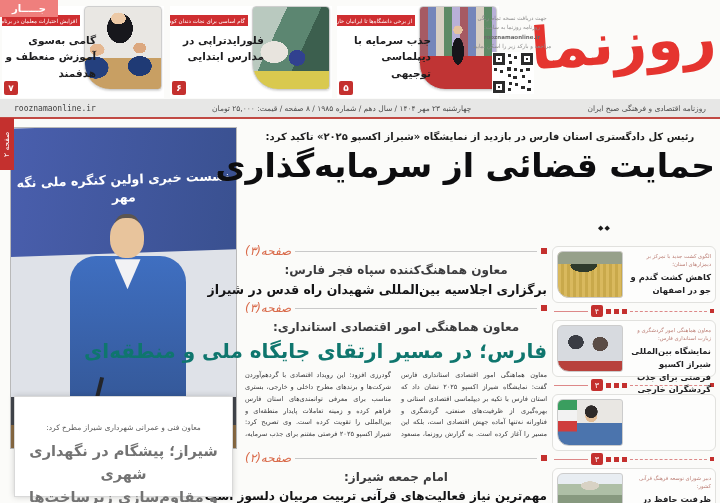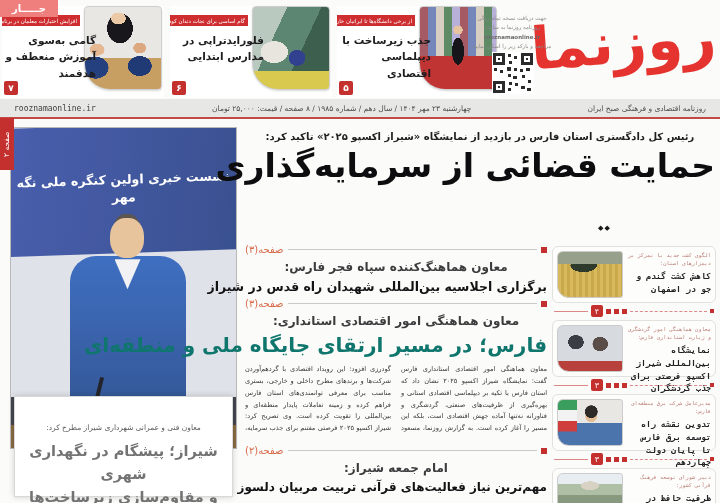--- a/index.html
+++ b/index.html
@@ -85,32 +85,32 @@
   .lead-kicker { position:absolute; top:131px; left:245px; width:470px; text-align:center;
     color:#1f1f1f; font-weight:bold; font-size:10px; }
   .lead-headline { position:absolute; top:146px; left:245px; width:470px; text-align:right;
     color:#0d0d0f; font-weight:bold; font-size:33px; letter-spacing:-1px; white-space:nowrap; }
   .headline-flourish { position:absolute; top:224px; left:598px; color:#1a1a1a; font-size:7px; letter-spacing:1px; }
 
   .midcol { position:absolute; left:245px; top:240px; width:302px; }
   .marker-row { display:flex; align-items:center; gap:4px; margin:4px 0; }
   .marker-row .sq { width:6px; height:6px; background:#c4302e; }
   .marker-row .line { flex:1; border-top:1px solid #c9c9c9; }
-  .marker-row .lbl { color:#d96a4a; font-size:10px; white-space:nowrap; }
+  .marker-row .lbl { color:#d96a4a; font-size:12px; white-space:nowrap;font-style:italic; }
   .mid-kicker { text-align:center; color:#3c3c3e; font-size:12px; font-weight:bold; margin-top:5px; }
   .mid-title-1 { text-align:center; color:#131315; font-weight:bold; font-size:12.5px; margin-top:5px; white-space:nowrap; }
   .mid-title-2 { text-align:center; color:#0f766e; font-weight:bold; font-size:20px; margin-top:5px; white-space:nowrap; }
   .mid-body { margin-top:7px; height:77px; overflow:hidden; column-count:2; column-gap:10px;
     font-size:6.6px; line-height:1.8; text-align:justify; color:#3a3a3c; }
   .mid-title-3 { text-align:center; color:#131315; font-weight:bold; font-size:12px; margin-top:5px; white-space:nowrap; }
 
   
   .sidebar { position:absolute; left:552px; top:246px; width:164px; }
   .side-card { position:relative; background:#fdfdfc; border:1px solid #e1e1de; border-radius:6px;
-    height:57px; padding:4px; display:flex; flex-direction:row-reverse; gap:5px;font-family:Liberation Mono, monospace; }
+    height:57px; padding:4px; display:flex; flex-direction:row-reverse; gap:5px; }
   .side-img { width:66px; height:47px; border-radius:6px 3px 3px 12px; border:1px solid #ccc; flex:none; }
   .side-txt { flex:1; text-align:right; padding-top:2px; }
   .side-kicker { color:#bb7d74; font-size:5.3px; line-height:1.5; }
   .side-title { color:#222224; font-weight:bold; font-size:8.3px; line-height:1.55; margin-top:2px; }
   .connector { display:flex; direction:ltr; align-items:center; gap:3px; height:14px; margin:1px 2px 2px; }
   .connector .ln1 { width:34px; border-top:1px solid #d88; }
   .connector .pbadge { width:12px; height:12px; background:#c4302e; border-radius:2px; color:#fff;
     font-size:8px; display:flex; align-items:center; justify-content:center; }
   .connector .sq { width:5px; height:5px; background:#c4302e; }
   .connector .ln2 { flex:1; border-top:1px dashed #d88; }
@@ -151,21 +151,21 @@
   </div>
   <div class="teaser teaser-2">
     <div class="teaser-img img-dental"></div>
     <div class="teaser-kicker">گام اساسی برای نجات دندان کودکان!</div>
     <div class="teaser-title">فلورایدتراپی در مدارس ابتدایی</div>
     <div class="page-badge">۶</div>
   </div>
   <div class="teaser teaser-3">
     <div class="teaser-img img-redcarpet"></div>
     <div class="teaser-kicker">از برخی دانشگاه‌ها تا ایرانیان خارجی!</div>
-    <div class="teaser-title">جذب زیرساخت با دیپلماسی اقتصادی</div>
+    <div class="teaser-title">جذب سرمایه با دیپلماسی توجیهی</div>
     <div class="page-badge">۵</div>
   </div>
 
   <div class="masthead">
     <div class="logo">روزنما</div>
     <div class="qr-note">
       <span>جهت دریافت نسخه تمام رنگی</span><br>
       <span>روزنامه روزنما به سایت:</span><br>
       <b>rooznamaonline.ir</b><br>
       <span>مراجعه و بارکد زیر را اسکن نمایید</span>
@@ -296,24 +296,20 @@
       <span class="pbadge">۳</span>
       <span class="sq"></span>
       <span class="sq"></span>
       <span class="sq"></span>
       <span class="ln2"></span>
       <span class="endsq"></span>
     </div>
 
     <div class="side-card">
       <div class="side-img img-official"></div>
-      <div class="side-txt">
-        <div class="side-kicker">مدیرعامل شرکت برق منطقه‌ای فارس:</div>
-        <div class="side-title">تدوین نقشه راه توسعه برق فارس تا پایان دولت چهاردهم</div>
-      </div>
     </div>
     <div class="connector">
       <span class="ln1"></span>
       <span class="pbadge">۳</span>
       <span class="sq"></span>
       <span class="sq"></span>
       <span class="sq"></span>
       <span class="ln2"></span>
       <span class="endsq"></span>
     </div>

